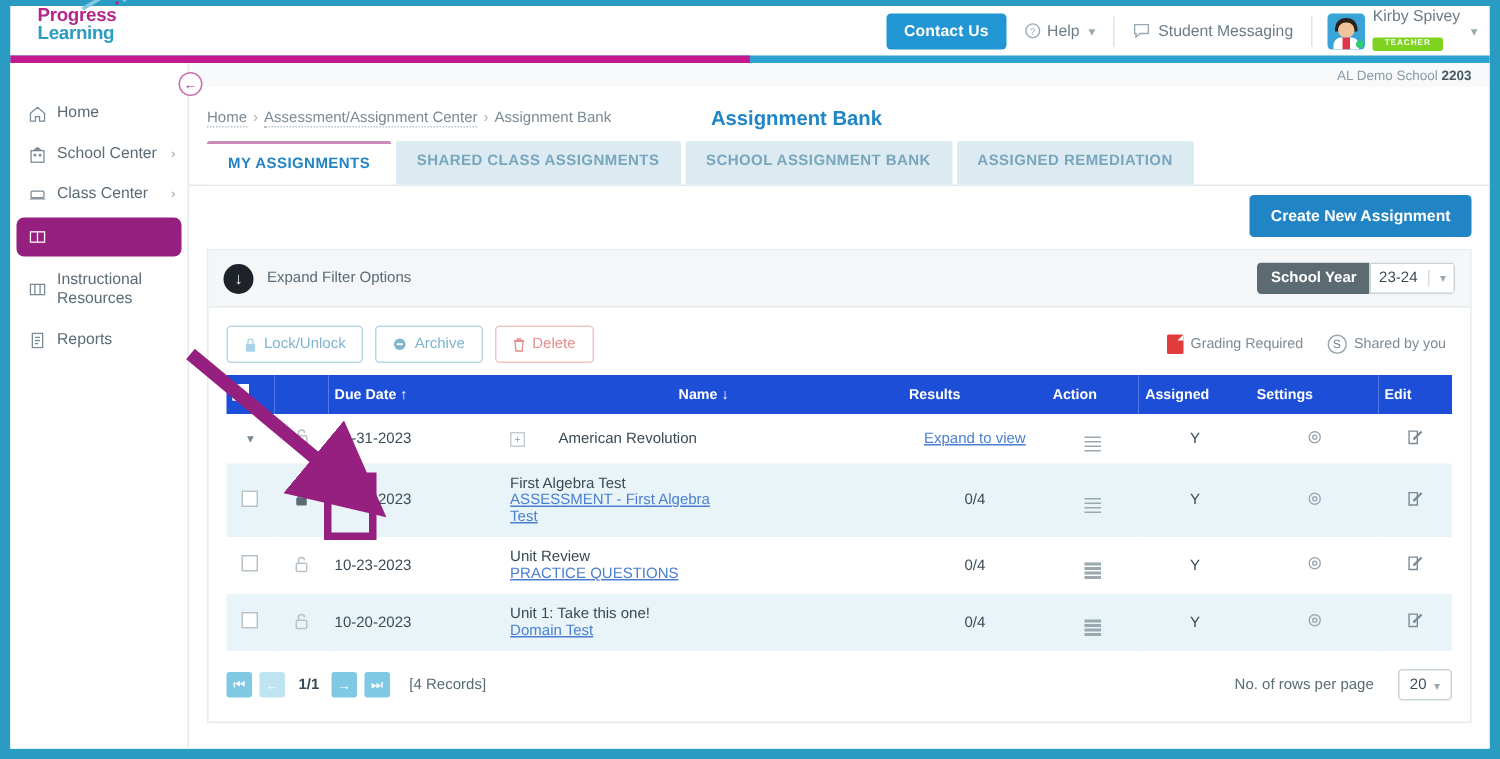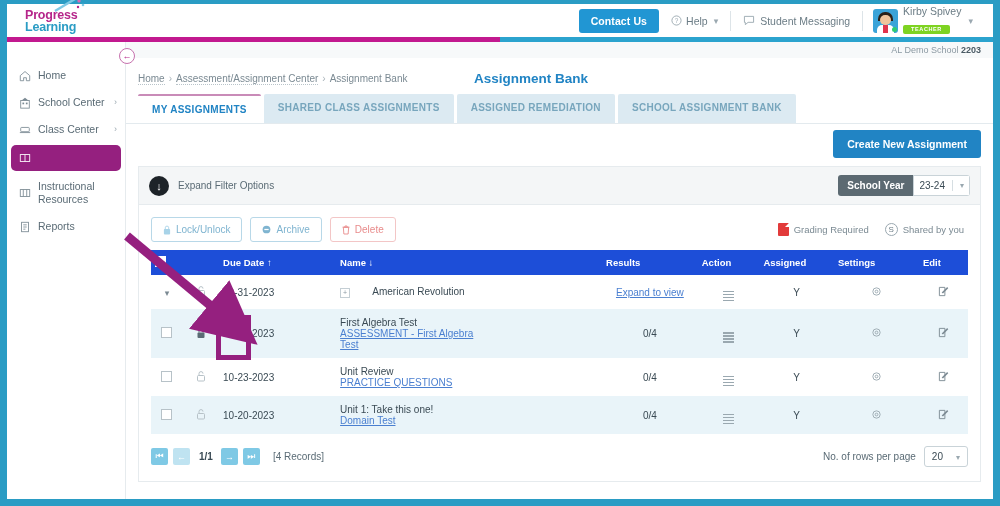--- a/index.html
+++ b/index.html
@@ -14,23 +14,23 @@
     width: 1000px; height: 506px;
     background: #ffffff;
     border-left: 7px solid #2a9cc4;
     border-right: 7px solid #2a9cc4;
     border-bottom: 7px solid #2a9cc4;
     border-top: 4px solid #2a9cc4;
   }
 
   
   .topbar {
-    position: absolute; top: 0; left: 0; right: 12px; height: 33px;
+    position: absolute; top: 0; left: 0; right: 0; height: 33px;
     background: #ffffff;
-    display: flex; align-items: center;
+    display: flex; align-items: flex-start;
   }
   .logo { margin-left: 18px; width: 130px; position: relative; }
   .logo-txt1 { font-size: 12.5px; font-weight: bold; color: #b5258a; line-height: 12px; letter-spacing: -0.2px;}
   .logo-txt2 { font-size: 12.5px; font-weight: bold; color: #2a9cc4; line-height: 12px; letter-spacing: -0.2px;}
   .logo-mark { position: absolute; top: -12px; left: 28px; }
 
   .topright { margin-left: auto; display: flex; align-items: center; height: 33px; padding-right: 8px; }
   .contact-btn {
     background: #2196d3; color: #fff; font-size: 10.5px; font-weight: bold;
     padding: 6px 12px; border-radius: 3px; border: none; cursor: pointer;
@@ -173,21 +173,21 @@
     font-size: 9px; display: flex; align-items: center; justify-content: center;
     margin-right: 5px; border-radius: 2px; cursor: pointer;
   }
   .pbtn.light { background: #bfe3f1; }
   .pnum { font-size: 10px; color: #3a4a54; font-weight: bold; margin: 0 8px 0 4px; }
   .precs { font-size: 10px; color: #5a6b75; margin-left: 8px; }
   .rpp { margin-left: auto; display: flex; align-items: center; gap: 8px; }
   .rpp-lbl { font-size: 10px; color: #5a6b75; }
   .rpp-sel {
     border: 1px solid #c9d3d8; border-radius: 3px; background: #fff;
-    font-size: 10px; color: #3a4a54; padding: 4px 7px; display: flex; align-items: flex-end; gap: 13px; cursor:pointer;
+    font-size: 10px; color: #3a4a54; padding: 4px 7px; display: flex; align-items: flex-end; gap: 5px; cursor:pointer;margin-left:8px;
   }
 
   
   .anno { position: absolute; inset: 0; pointer-events: none; z-index: 40; }
   .anno-rect {
     position: absolute; left: 209px; top: 311px; width: 35px; height: 45px;
     border: 5px solid #95207f;
   }
 </style>
 </head>
@@ -328,22 +328,22 @@
         <div class="crumbrow">
           <div class="crumbs">
             <a>Home</a><span class="sep">›</span><a>Assessment/Assignment Center</a><span class="sep">›</span><span>Assignment Bank</span>
           </div>
           <div class="page-title">Assignment Bank</div>
         </div>
 
         <div class="tabs">
           <div class="tab active">MY ASSIGNMENTS</div>
           <div class="tab">SHARED CLASS ASSIGNMENTS</div>
+          <div class="tab">SCHOOL ASSIGNMENT BANK</div>
           <div class="tab">ASSIGNED REMEDIATION</div>
-          <div class="tab">SCHOOL ASSIGNMENT BANK</div>
         </div>
 
         <div class="create-row">
           <button class="create-btn">Create New Assignment</button>
         </div>
 
         <div class="panel">
 
           <div class="filter-row">
             <div class="filter-circle">↓</div>
@@ -395,21 +395,21 @@
           </div>
 
           <table class="grid">
             <thead>
               <tr>
                 <th style="width:30px;">
                   <span class="chk-h"></span>
                 </th>
                 <th style="width:34px;"></th>
                 <th style="width:110px;">Due Date ↑</th>
-                <th style="width:250px;">Name ↓</th>
+                <th style="width:250px;text-align:center;">Name ↓</th>
                 <th class="ctr" style="width:90px;">Results</th>
                 <th class="ctr" style="width:58px;">Action</th>
                 <th class="ctr" style="width:70px;">Assigned</th>
                 <th class="ctr" style="width:80px;">Settings</th>
                 <th class="ctr" style="width:46px;">Edit</th>
               </tr>
             </thead>
             <tbody>
 
               <tr class="odd">

